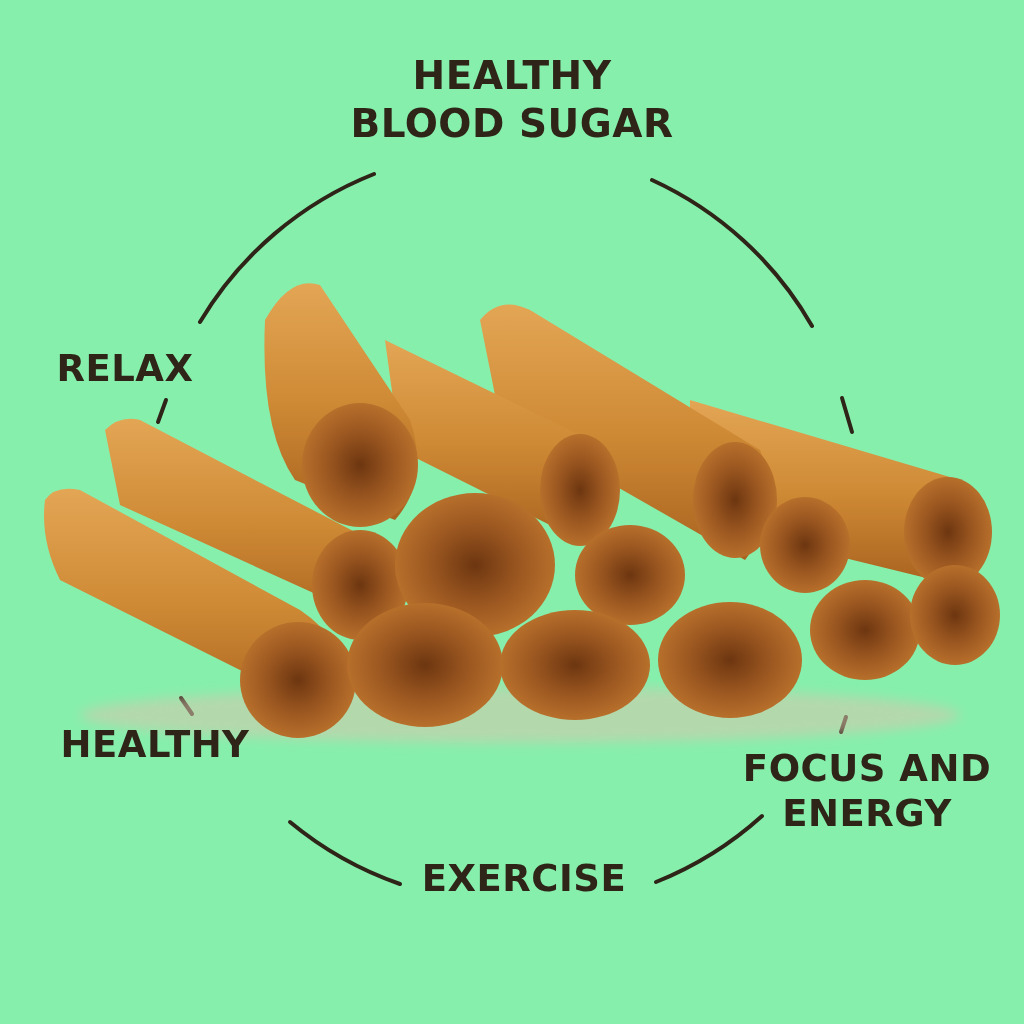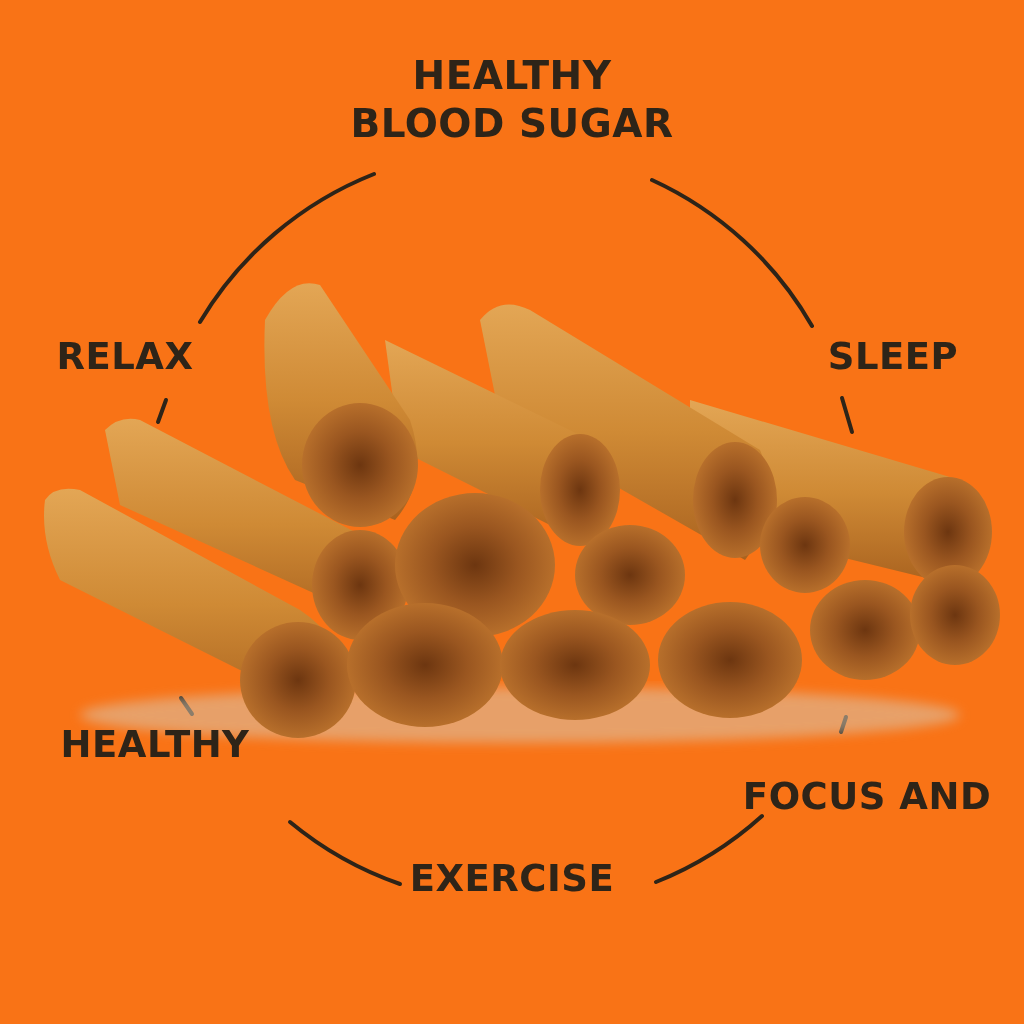--- a/index.html
+++ b/index.html
@@ -1,41 +1,41 @@
 <!DOCTYPE html>
 <html><head>
 <meta charset="utf-8">
 <style>
   html, body { margin: 0; padding: 0; }
   body {
     width: 1024px; height: 1024px; overflow: hidden;
     background: #f8f1e8;
     font-family: "DejaVu Sans", "Liberation Sans", sans-serif;
   }
-  .canvas { position: relative; width: 1024px; height: 1024px; background: #f97316; }
+  .canvas { position: relative; width: 1024px; height: 1024px; background: #86efac; }
   .ring { position: absolute; left: 0; top: 0; }
   .sticks { position: absolute; left: 0; top: 0; }
   .label {
     position: absolute;
     color: #2e2418;
     font-weight: bold;
     text-transform: uppercase;
     text-align: center;
     line-height: 1.22;
     letter-spacing: 0.5px;
     font-size: 37px;
     white-space: nowrap;
   }
   .label span { display: block; }
   #lbl-top { left: 312px; top: 52px; width: 400px; font-size: 39px; line-height: 1.23; }
-  #lbl-relax { left: 40px; top: 334px; width: 170px; }
+  #lbl-relax { left: 40px; top: 346px; width: 170px; }
   #lbl-sleep { left: 808px; top: 334px; width: 170px; }
   #lbl-metab { left: 0px; top: 722px; width: 310px; }
-  #lbl-focus { left: 722px; top: 746px; width: 290px; margin-top: 28px; }
-  #lbl-exercise { left: 384px; top: 856px; width: 256px; }
+  #lbl-focus { left: 722px; top: 746px; width: 290px; }
+  #lbl-exercise { left: 396px; top: 856px; width: 256px; }
 </style>
 </head>
 <body>
 
 <div class="canvas">
 
   <svg class="ring" width="1024" height="1024" viewBox="0 0 1024 1024">
     <g fill="none" stroke="#2e2418" stroke-width="4" stroke-linecap="round">
 
       <path d="M 200 322 A 355 355 0 0 1 374 174"></path>
@@ -117,29 +117,27 @@
 
   <div class="label" id="lbl-top">
     <span>HEALTHY</span>
     <span>BLOOD SUGAR</span>
   </div>
 
   <div class="label" id="lbl-relax">
     <span>RELAX</span>
   </div>
 
-  <div class="label" id="lbl-sleep">
-    <span>SLEEP</span>
-  </div>
 
   <div class="label" id="lbl-metab">
     <span>HEALTHY</span>
   </div>
 
   <div class="label" id="lbl-focus">
     <span>FOCUS AND</span>
+    <span>ENERGY</span>
   </div>
 
   <div class="label" id="lbl-exercise">
     <span>EXERCISE</span>
   </div>
 
 </div>
 
 </body></html>

